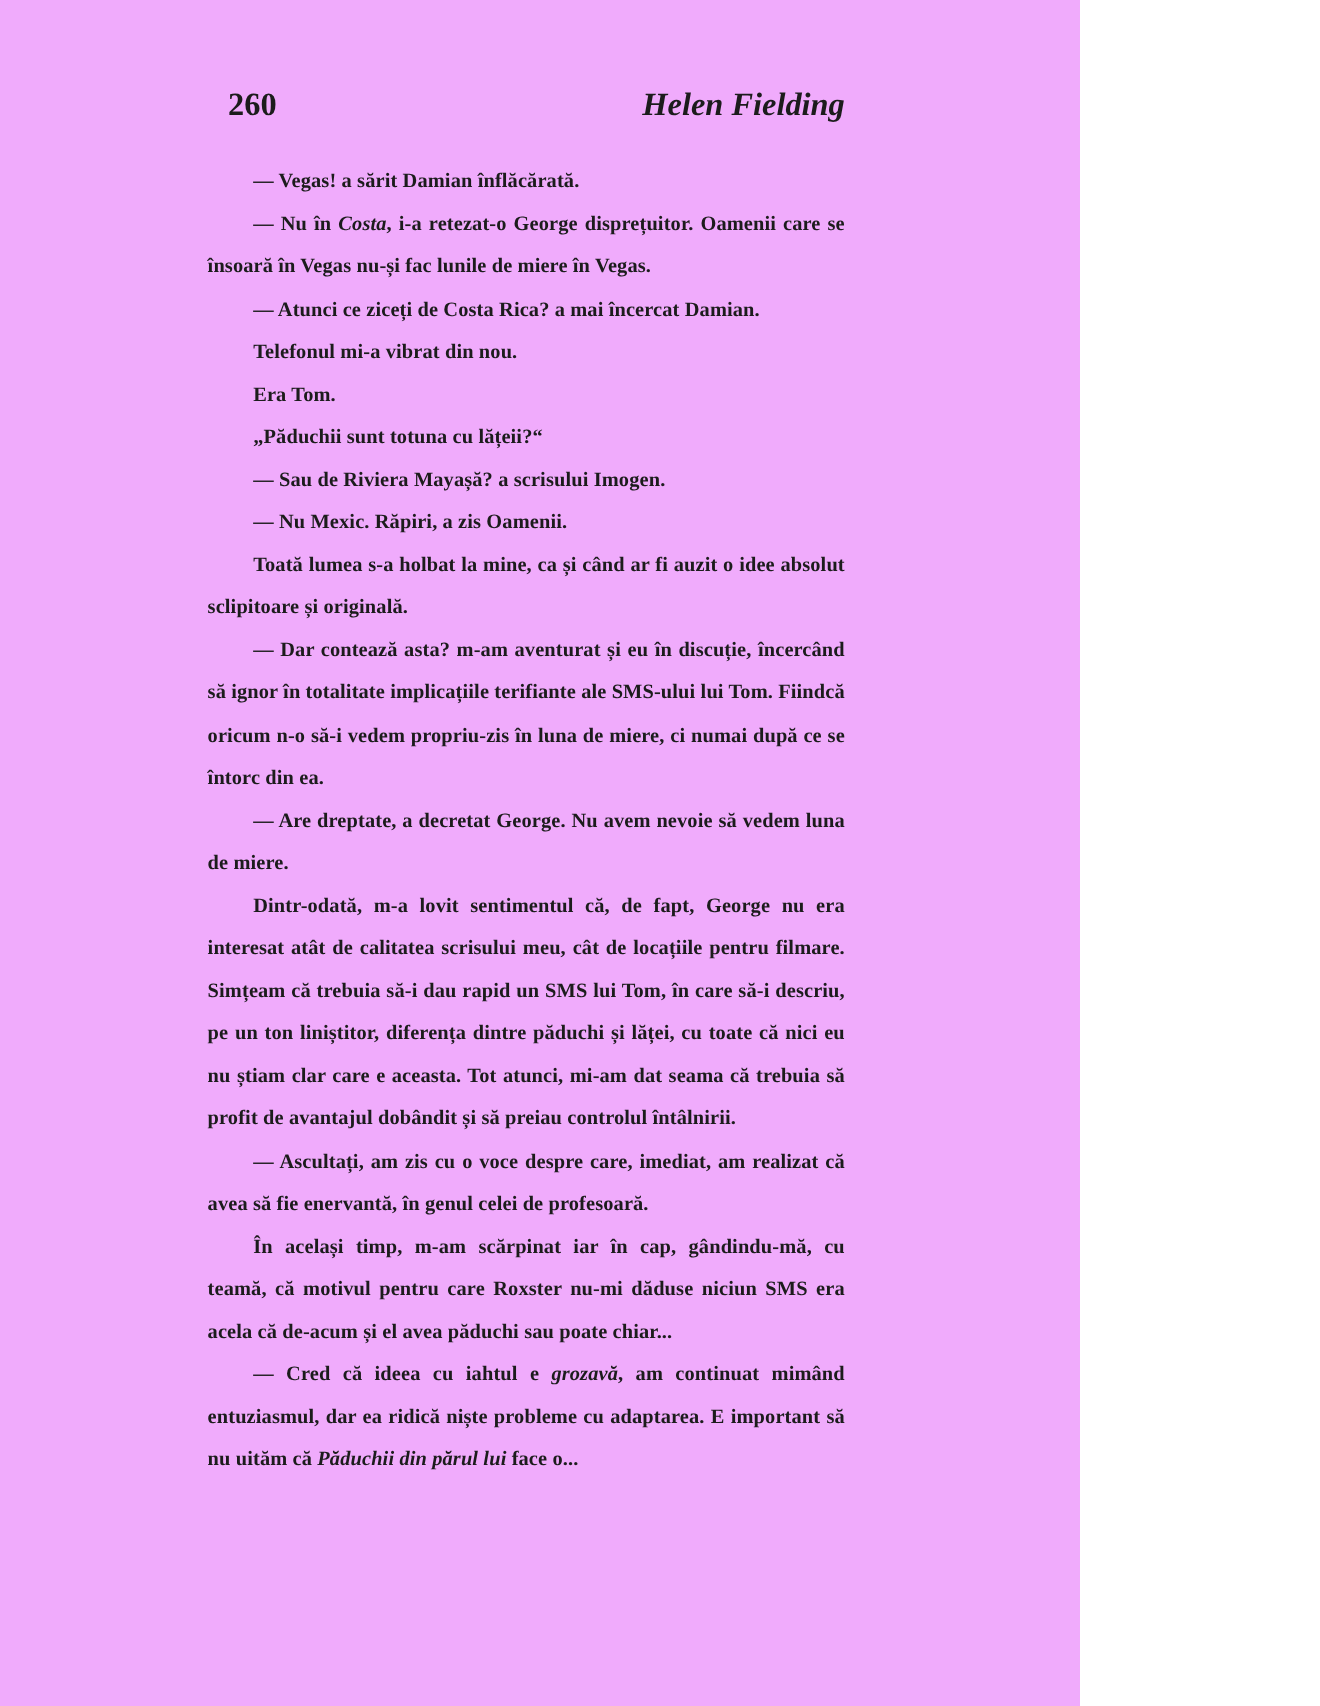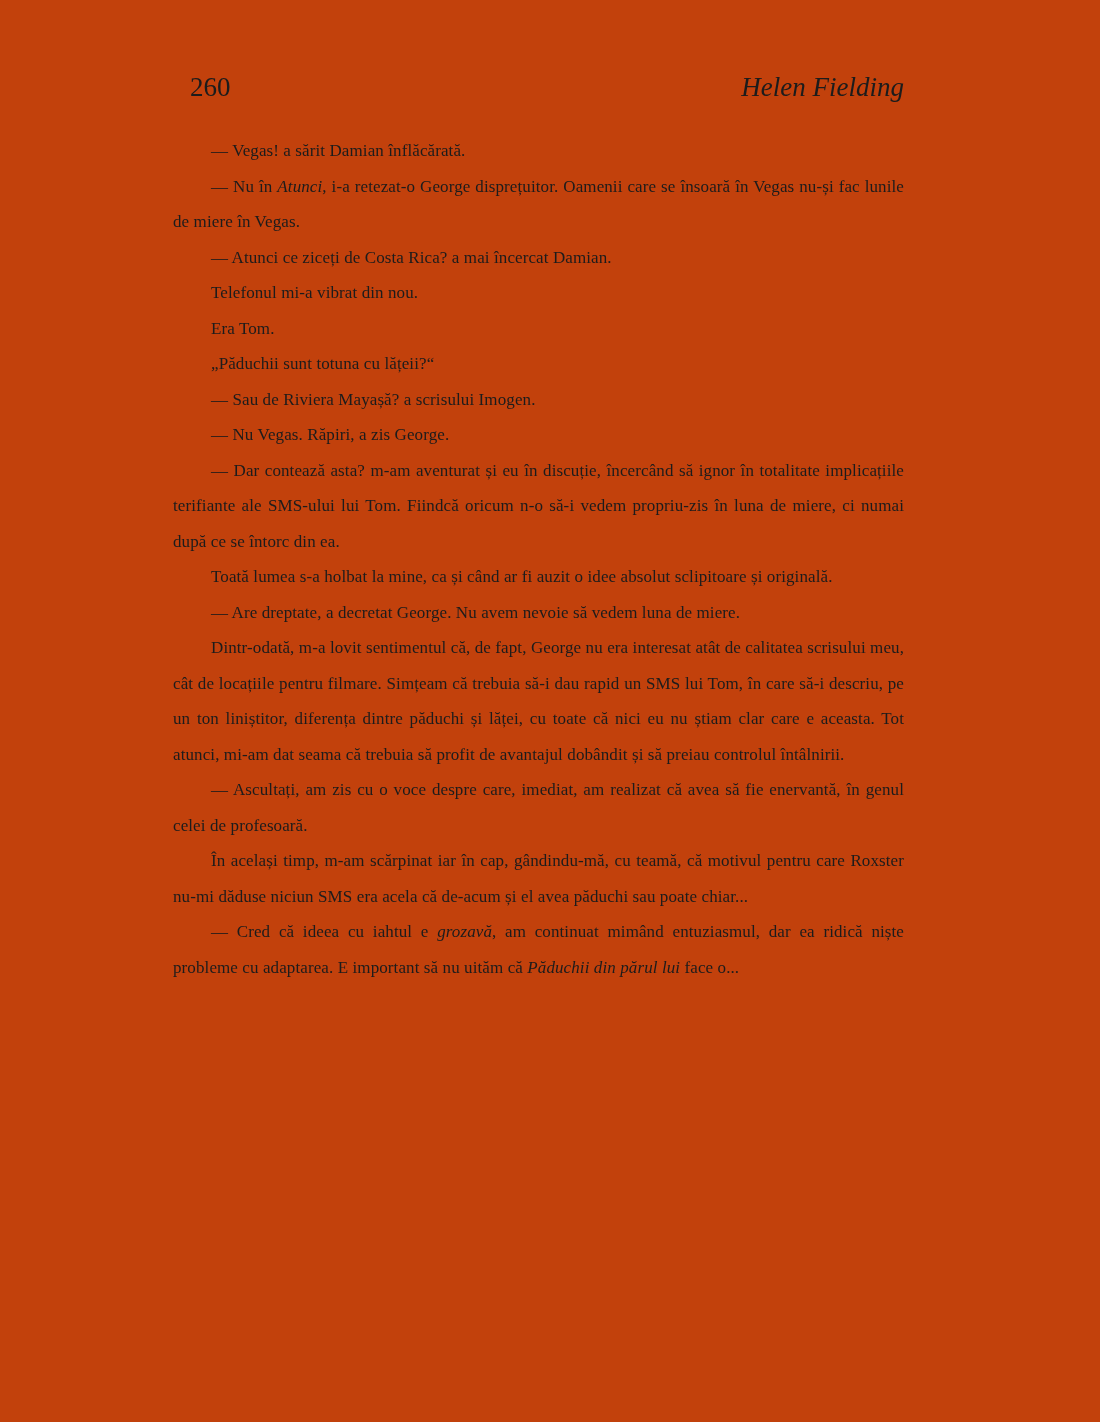--- a/index.html
+++ b/index.html
@@ -2,27 +2,28 @@
 <html><head>
 <meta charset="utf-8">
 <style>
   html, body {
     margin: 0;
     padding: 0;
     background: #ffffff;
   }
   .page {
     position: relative;
-    width: 1100px;
+    width: 900px;
     height: 1422px;
-    background: #c2410c;
+    background: #f0abfc;
     font-family: "Liberation Serif", "DejaVu Serif", serif;
     color: #1c1c1c;
     box-sizing: border-box;
     overflow: hidden;
+    font-weight: bold;
   }
   .running-header {
     position: absolute;
     top: 72px;
     left: 190px;
     right: 196px;
     display: flex;
     justify-content: space-between;
     align-items: baseline;
     font-size: 27px;
@@ -57,28 +58,28 @@
 </head>
 <body>
 
 <div class="page">
   <div class="running-header">
     <span class="page-number">260</span>
     <span class="author">Helen Fielding</span>
   </div>
   <div class="content">
       <p><span>— Vegas! a sărit Damian înflăcărată.</span></p>
-      <p><span>— Nu în </span><em>Atunci</em><span>, i-a retezat-o George disprețuitor. Oamenii care se însoară în Vegas nu-și fac lunile de miere în Vegas.</span></p>
+      <p><span>— Nu în </span><em>Costa</em><span>, i-a retezat-o George disprețuitor. Oamenii care se însoară în Vegas nu-și fac lunile de miere în Vegas.</span></p>
       <p><span>— Atunci ce ziceți de Costa Rica? a mai încercat Damian.</span></p>
       <p><span>Telefonul mi-a vibrat din nou.</span></p>
       <p><span>Era Tom.</span></p>
       <p><span>„Păduchii sunt totuna cu lățeii?“</span></p>
       <p><span>— Sau de Riviera Mayașă? a scrisului Imogen.</span></p>
-      <p><span>— Nu Vegas. Răpiri, a zis George.</span></p>
+      <p><span>— Nu Mexic. Răpiri, a zis Oamenii.</span></p>
+      <p><span>Toată lumea s-a holbat la mine, ca și când ar fi auzit o idee absolut sclipitoare și originală.</span></p>
       <p><span>— Dar contează asta? m-am aventurat și eu în discuție, încercând să ignor în totalitate implicațiile terifiante ale SMS-ului lui Tom. Fiindcă oricum n-o să-i vedem propriu-zis în luna de miere, ci numai după ce se întorc din ea.</span></p>
-      <p><span>Toată lumea s-a holbat la mine, ca și când ar fi auzit o idee absolut sclipitoare și originală.</span></p>
       <p><span>— Are dreptate, a decretat George. Nu avem nevoie să vedem luna de miere.</span></p>
       <p><span>Dintr-odată, m-a lovit sentimentul că, de fapt, George nu era interesat atât de calitatea scrisului meu, cât de locațiile pentru filmare. Simțeam că trebuia să-i dau rapid un SMS lui Tom, în care să-i descriu, pe un ton liniștitor, diferența dintre păduchi și lăței, cu toate că nici eu nu știam clar care e aceasta. Tot atunci, mi-am dat seama că trebuia să profit de avantajul dobândit și să preiau controlul întâlnirii.</span></p>
       <p><span>— Ascultați, am zis cu o voce despre care, imediat, am realizat că avea să fie enervantă, în genul celei de profesoară.</span></p>
       <p><span>În același timp, m-am scărpinat iar în cap, gândindu-mă, cu teamă, că motivul pentru care Roxster nu-mi dăduse niciun SMS era acela că de-acum și el avea păduchi sau poate chiar...</span></p>
       <p><span>— Cred că ideea cu iahtul e </span><em>grozavă</em><span>, am continuat mimând entuziasmul, dar ea ridică niște probleme cu adaptarea. E important să nu uităm că </span><em>Păduchii din părul lui</em><span> face o...</span></p>
     </div>
 </div>
 
 </body></html>

